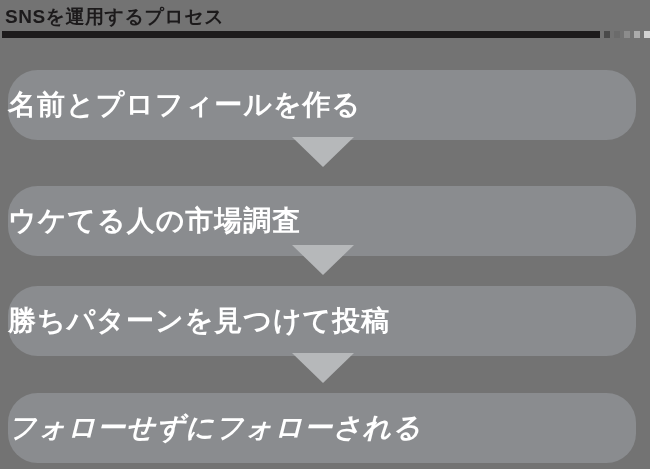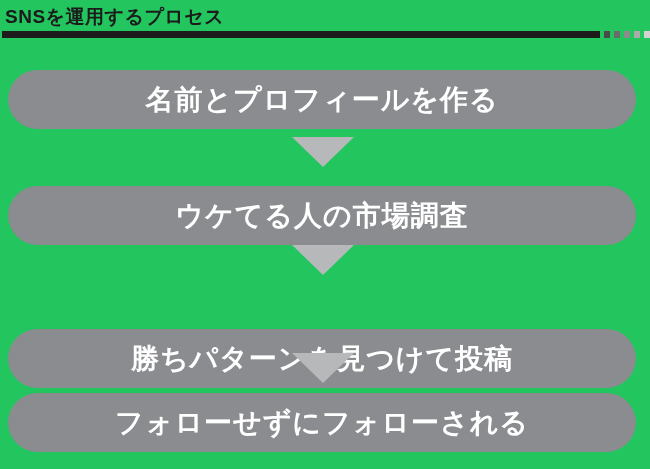--- a/index.html
+++ b/index.html
@@ -5,21 +5,21 @@
   html, body {
     margin: 0;
     padding: 0;
     background: #ffffff;
     font-family: "Liberation Sans", "DejaVu Sans", sans-serif;
   }
   .page {
     position: relative;
     width: 650px;
     height: 469px;
-    background: #22c55e;
+    background: #737373;
     overflow: hidden;
   }
   
   .title {
     position: absolute;
     left: 5px;
     top: 5px;
     margin: 0;
     font-size: 19px;
     line-height: 24px;
@@ -50,38 +50,38 @@
   .d1 { background: #4a4a4a; }
   .d2 { background: #6b6b6b; }
   .d3 { background: #8c8c8c; }
   .d4 { background: #ababab; }
   .d5 { background: #d2d2d2; }
   
   .step {
     position: absolute;
     left: 8px;
     width: 628px;
-    height: 59px;
+    height: 70px;
     border-radius: 29.5px;
     background: var(--box-bg, #8a8c8f);
     display: flex;
     align-items: center;
-    justify-content: center;
+    justify-content: flex-start;
   }
   .step-label {
     color: var(--box-text, #ffffff);
     font-size: 28px;
     font-weight: 700;
     letter-spacing: 1px;
     white-space: nowrap;
   }
   .step-1 { top: 70px; }
   .step-2 { top: 186px; }
-  .step-3 { top: 286px; margin-top: 43px; }
-  .step-4 { top: 393px; }
+  .step-3 { top: 286px; }
+  .step-4 { top: 393px; font-style: italic; }
   .arrow {
     position: absolute;
     left: 292px;
     width: 0;
     height: 0;
     border-left: 31px solid transparent;
     border-right: 31px solid transparent;
     border-top: 30px solid var(--arrow, #b6b8ba);
   }
   .arrow-1 { top: 137px; }

